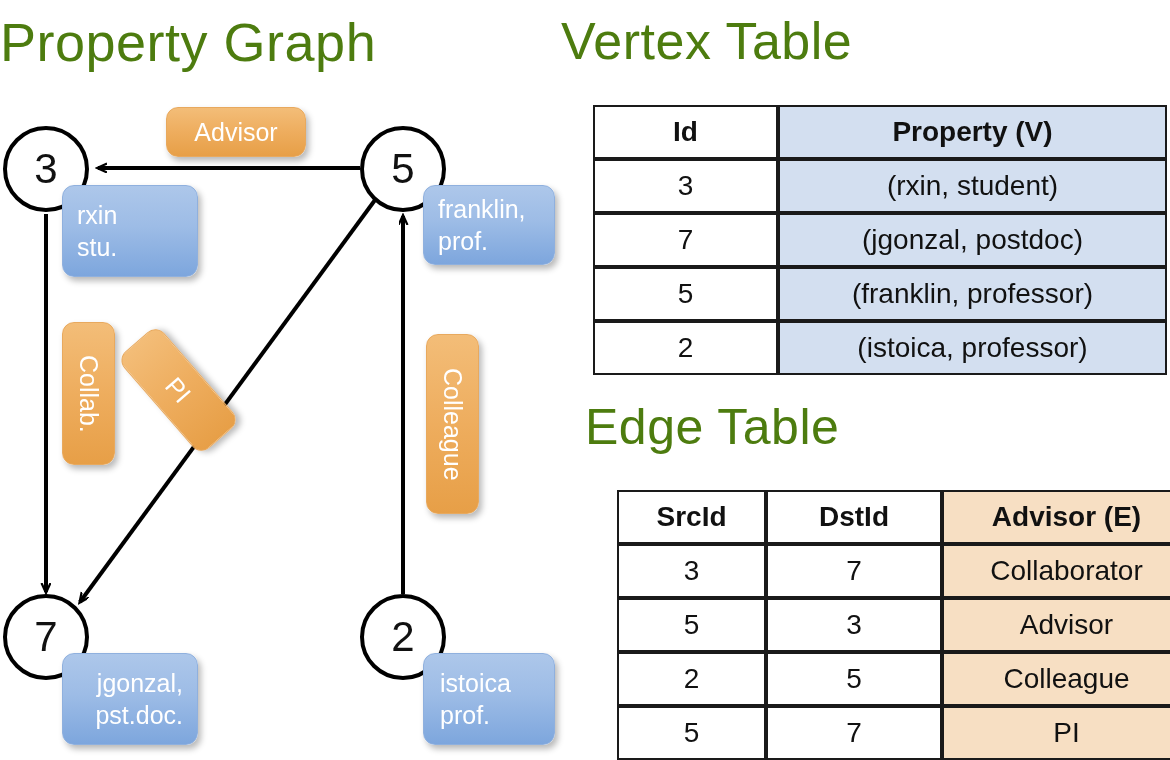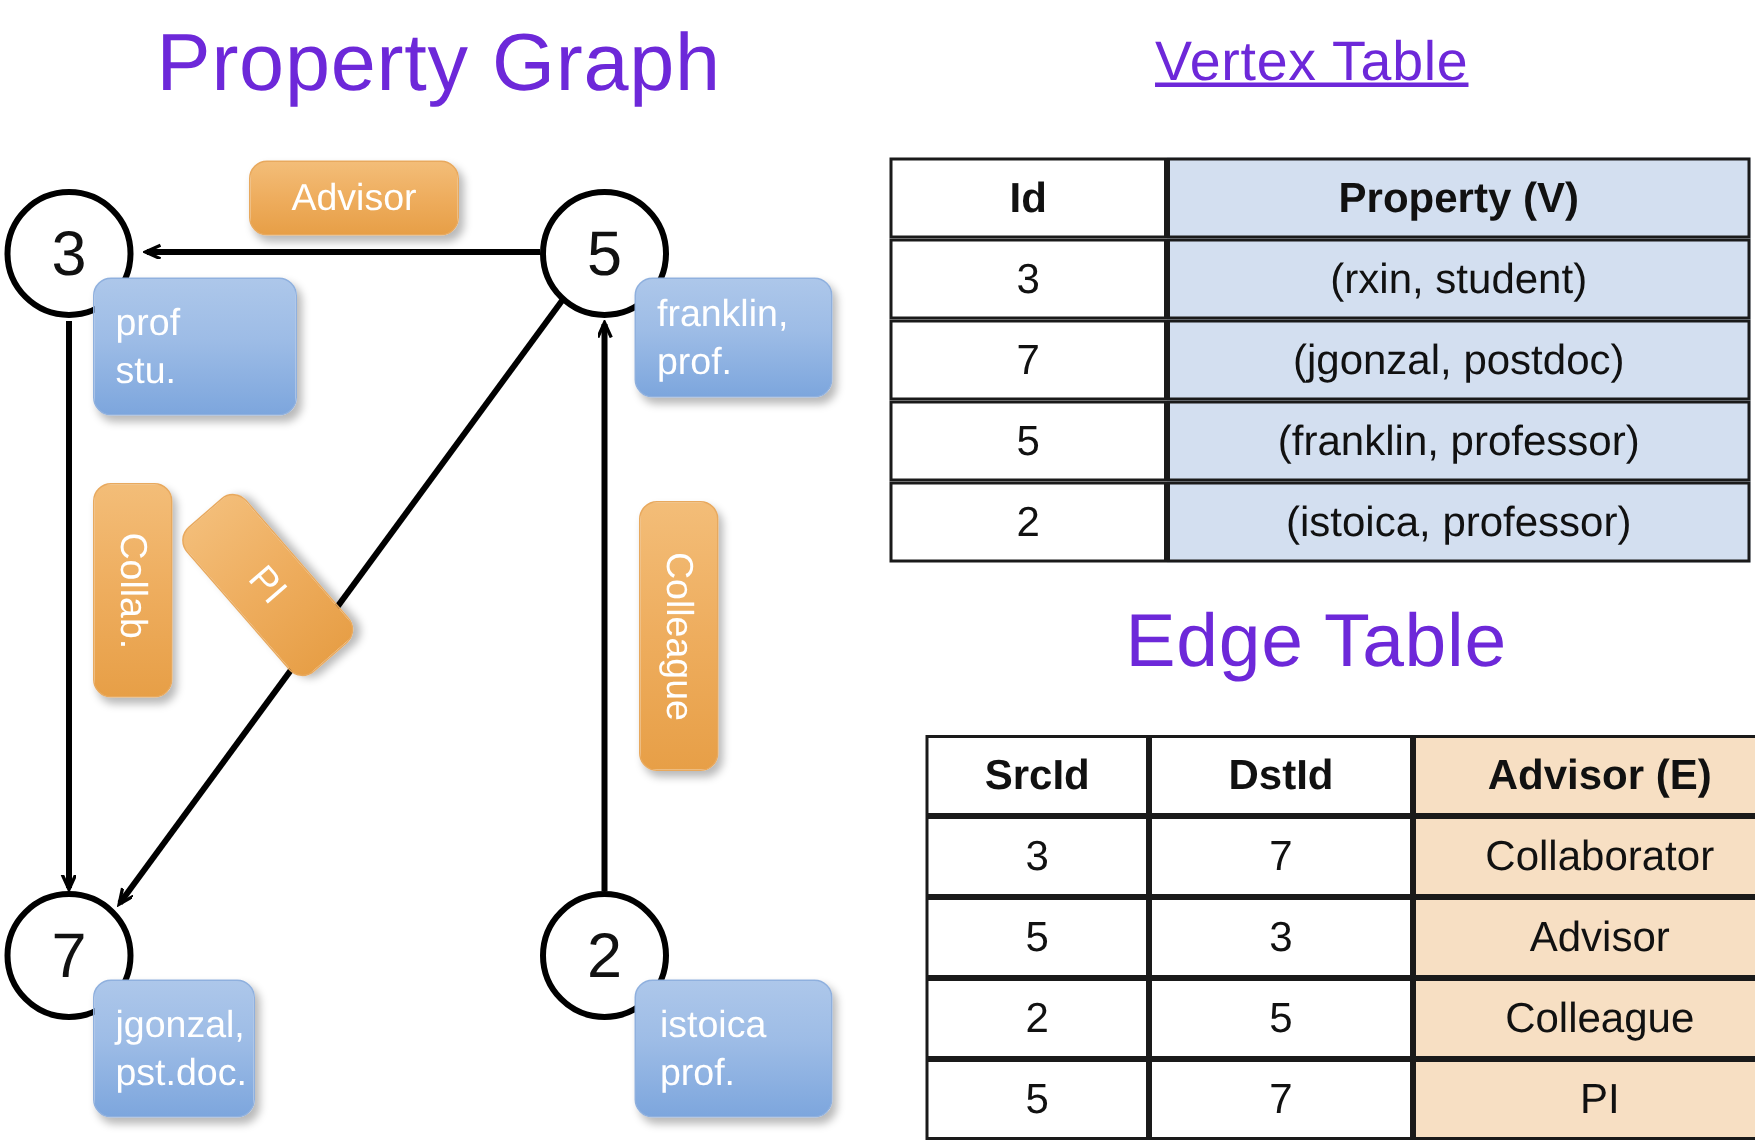--- a/index.html
+++ b/index.html
@@ -15,31 +15,31 @@
     font-family: "Liberation Sans", sans-serif;
     color: #000;
   }
 
   
   .title {
     position: absolute;
     font-family: "Liberation Sans", sans-serif;
     font-weight: 300;
     letter-spacing: 0.5px;
-    color: #6d28d9;
+    color: #4d7c0f;
     white-space: nowrap;
-    text-align: center;
+    text-align: left;
   }
   #title-property-graph {
     left: 0; top: 12px; width: 585px;
     font-size: 54px; line-height: 60px;
   }
   #title-vertex-table {
-    left: 582px; top: 12px; width: 585px;
-    font-size: 37px; line-height: 58px; text-decoration: underline;
+    left: 561px; top: 12px; width: 585px;
+    font-size: 52px; line-height: 58px;
   }
   #title-edge-table {
     left: 585px; top: 398px; width: 585px;
     font-size: 50px; line-height: 58px;
   }
 
   
   #graph-panel {
     position: absolute;
     left: 0; top: 0; width: 585px; height: 760px;
@@ -167,30 +167,30 @@
     <span class="node-label">5</span>
   </div>
   <div class="node" style="left:3px;  top:594px;">
     <span class="node-label">7</span>
   </div>
   <div class="node" style="left:360px; top:594px;">
     <span class="node-label">2</span>
   </div>
 
   <div class="pbox blue" style="left:62px; top:185px; width:136px; height:92px;">
-    <span class="ln">prof</span>
+    <span class="ln">rxin</span>
     <span class="ln">stu.</span>
   </div>
 
   <div class="pbox blue" style="left:423px; top:185px; width:132px; height:80px;">
     <span class="ln">franklin,</span>
     <span class="ln">prof.</span>
   </div>
 
-  <div class="pbox blue" style="left:62px; top:653px; width:108px; height:92px;">
+  <div class="pbox blue" style="left:62px; top:653px; width:136px; height:92px;align-items:flex-end;">
     <span class="ln">jgonzal,</span>
     <span class="ln">pst.doc.</span>
   </div>
 
   <div class="pbox blue" style="left:423px; top:653px; width:132px; height:92px;padding-left:16px;">
     <span class="ln">istoica</span>
     <span class="ln">prof.</span>
   </div>
 
   <div class="pbox orange" style="left:166px; top:107px; width:140px; height:50px;">

